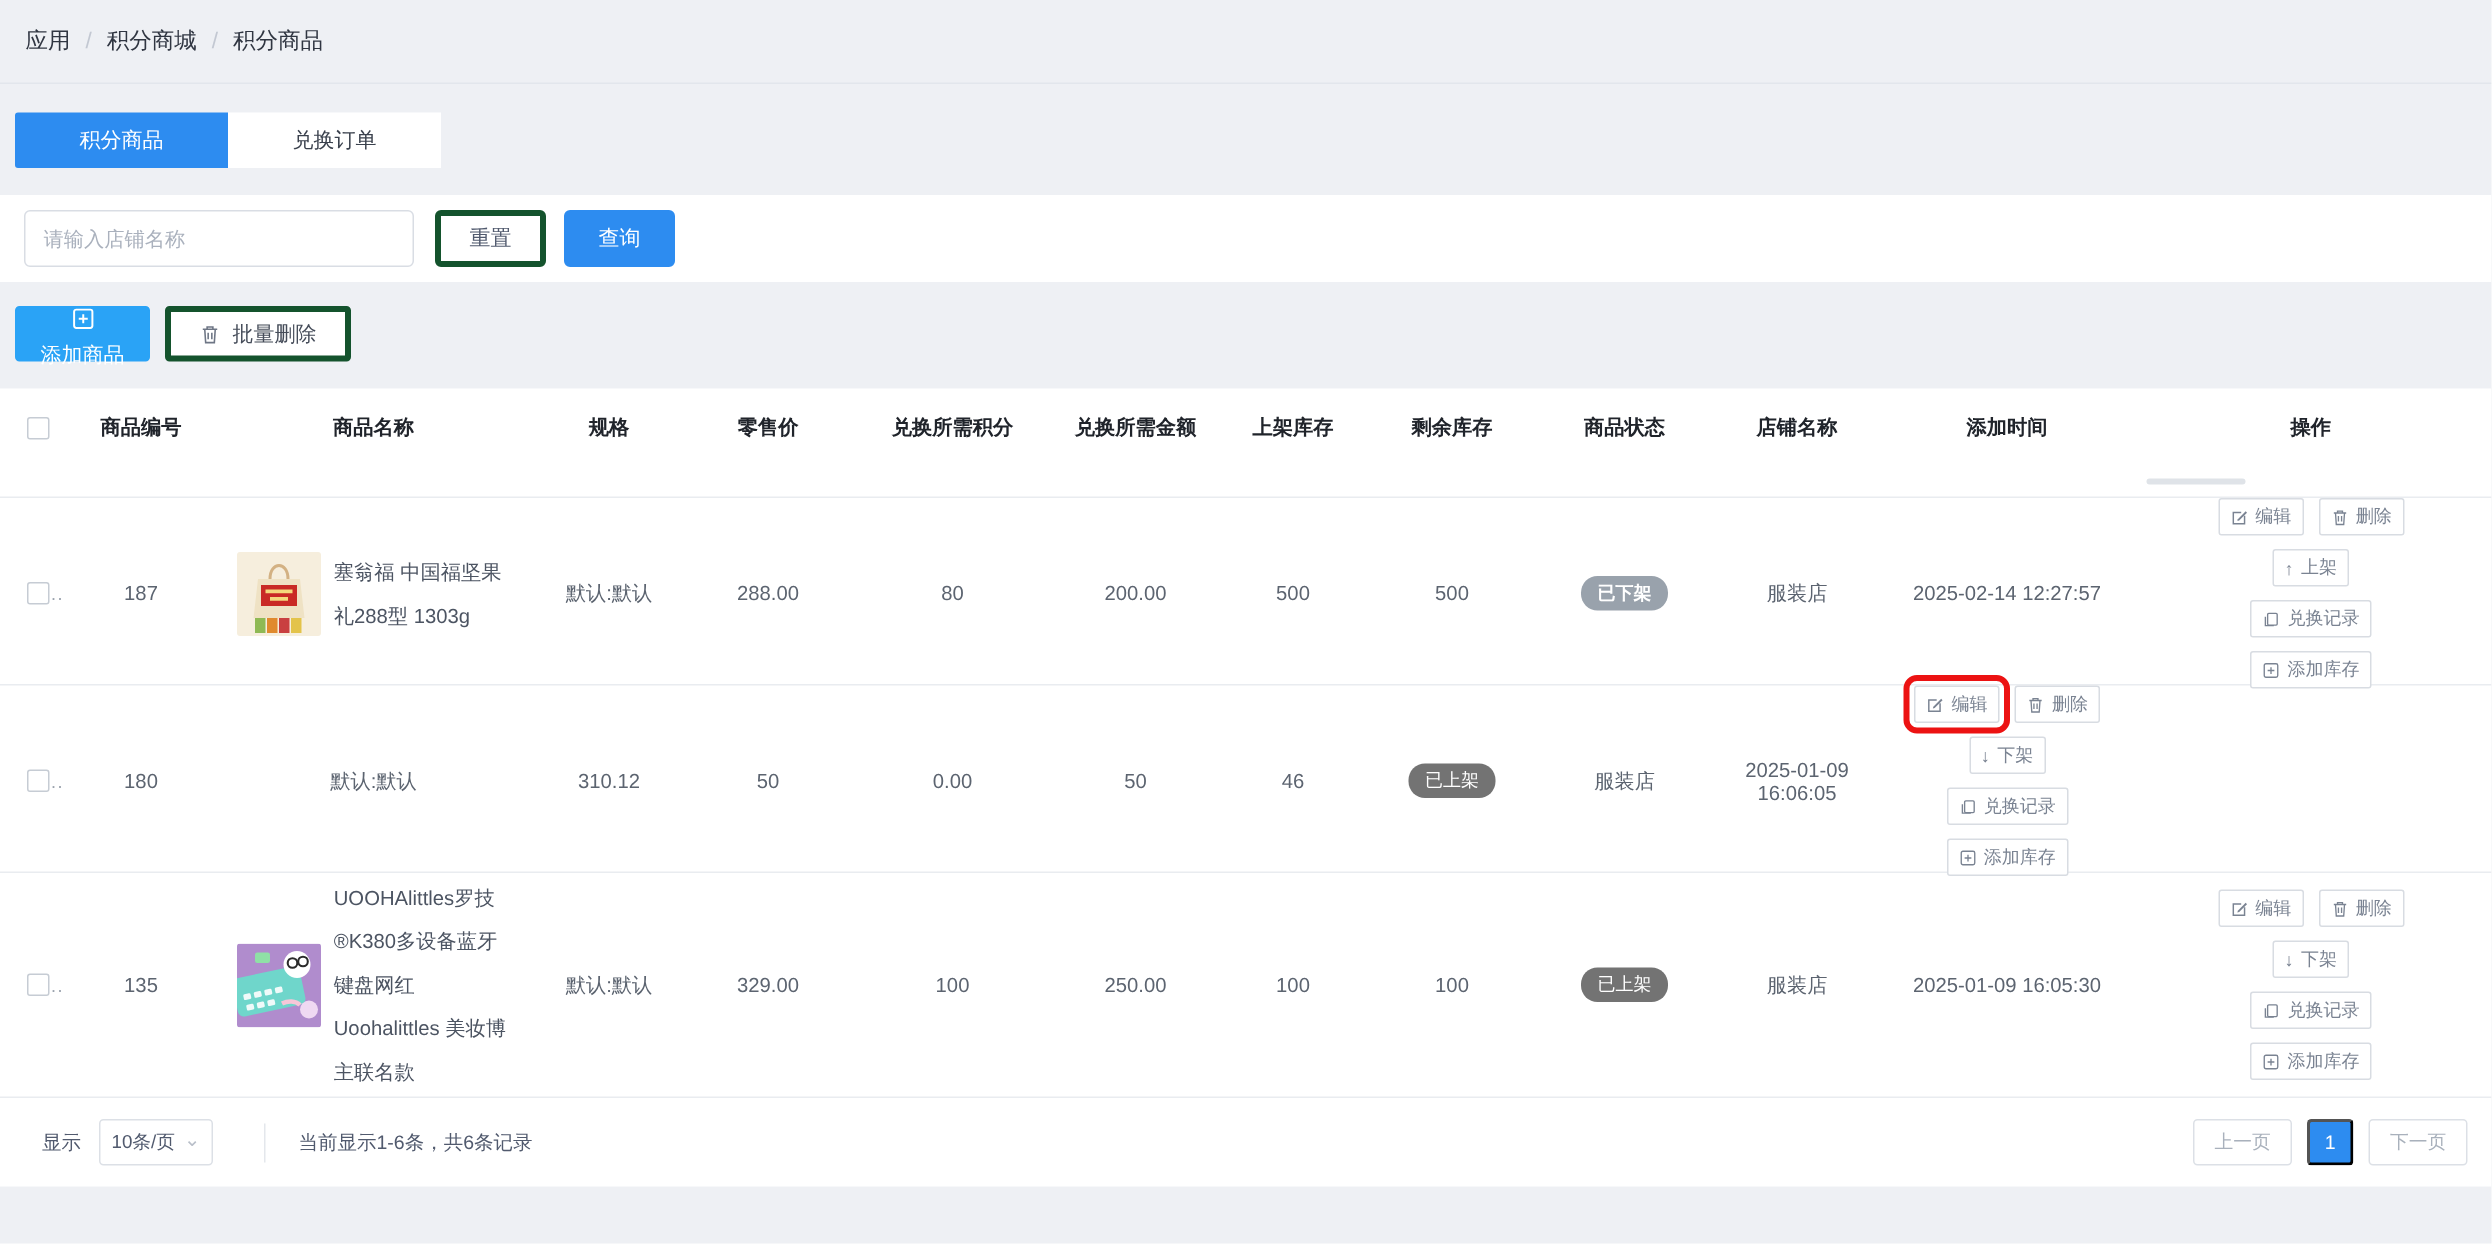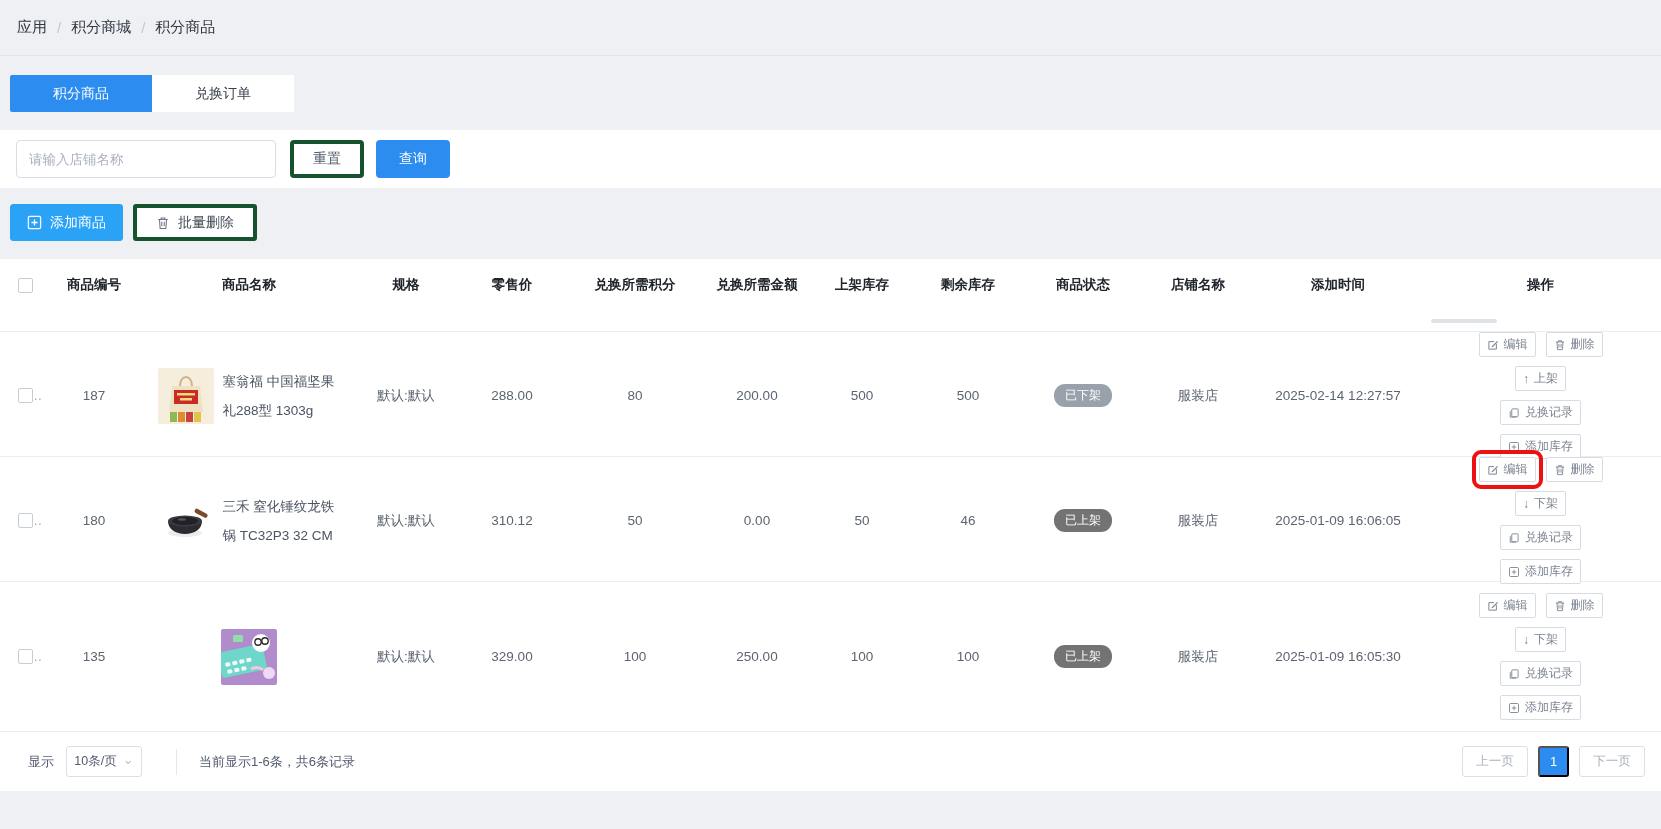--- a/index.html
+++ b/index.html
@@ -29,21 +29,21 @@
     color:#515a6e; font-size:14px; padding:0 19px; cursor:pointer;
     display:inline-flex; align-items:center; justify-content:center; gap:6px;
     font-family:"Liberation Sans","DejaVu Sans",sans-serif; }
   .btn-reset { margin-left:2px; }
   .btn-primary { background:#2d8cf0; border-color:#2d8cf0; color:#fff; }
   
   .toolbar { display:flex; gap:10px; margin:16px 0 18px 10px; }
   .btn-add { height:37px; background:#2aa3f6; border:1px solid #2aa3f6; color:#fff;
     border-radius:3px; padding:0 16px; font-size:14px; cursor:pointer;
     display:inline-flex; align-items:center; gap:8px;
-    font-family:"Liberation Sans","DejaVu Sans",sans-serif; }
+    font-family:"Liberation Sans","DejaVu Sans",sans-serif;flex-direction:column; }
   .btn-batch { height:37px; border-radius:3px; font-size:14px; color:#454c59; gap:8px; }
   .ic { display:inline-flex; align-items:center; justify-content:center; }
   
   .table-panel { background:#fff; }
   .grid { display:grid;
     grid-template-columns:48px 92px 218px 96px 116px 130px 114px 96px 116px 114px 116px 164px 1fr;
     align-items:center; }
   .thead { height:52px; font-weight:bold; color:#20242b; font-size:13.5px; }
   .thead .cell { text-align:center; }
   .scroll-track { height:20px; position:relative; }
@@ -53,21 +53,21 @@
   .trow .cell { text-align:center; }
   .row-1 { height:125px; } .row-2 { height:125px; } .row-3 { height:150px; }
   .cb-cell { display:flex; align-items:center; padding-left:18px; text-align:left; }
   .checkbox { width:15px; height:15px; border:1px solid #c6ccd4; border-radius:2px;
     background:#fff; cursor:pointer; flex:none; }
   .cb-dots { color:#9aa2ad; font-size:12px; margin-left:1px; letter-spacing:1px; }
   .name-cell { display:flex; align-items:center; gap:9px; justify-content:center; text-align:left; }
   .prod-img { width:56px; height:56px; border-radius:2px; overflow:hidden; flex:none; }
   .prod-name { width:118px; line-height:29px; color:#4c5462; }
   .badge { display:inline-block; padding:3px 11px; border-radius:11px; color:#fff; font-size:12px; }
-  .badge-off { background:#99a2ac; }
+  .badge-off { background:#99a2ac;font-weight:bold; }
   .badge-on { background:#737373; }
   
   .actions { display:flex; flex-direction:column; gap:9px; align-items:center;
     width:108px; margin:0 auto; }
   .act-line { display:flex; gap:10px; }
   .abtn { display:inline-flex; align-items:center; gap:5px; background:#fff;
     border:1px solid #d8dce2; border-radius:2px; color:#7a8392; font-size:12px;
     padding:3px 7px; cursor:pointer; white-space:nowrap;
     font-family:"Liberation Sans","DejaVu Sans",sans-serif; }
   .abtn svg { display:block; }
@@ -235,34 +235,20 @@
       </button>
     </div>
   </div>
 
   <div class="grid trow row-2">
     <div class="cb-cell">
       <span class="checkbox"></span>
       <span class="cb-dots">..</span>
     </div>
     <div class="cell">180</div>
-    <div class="name-cell">
-      <span class="prod-img">
-        <svg width="56" height="56" viewBox="0 0 56 56">
-            <rect width="56" height="56" fill="#ffffff"></rect>
-            <ellipse cx="27" cy="40" rx="17" ry="4" fill="#ececec"></ellipse>
-            <path d="M10 28c0 8 7.5 13 17 13s17-5 17-13z" fill="#2c2c30"></path>
-            <ellipse cx="27" cy="28" rx="17" ry="5.5" fill="#3a3a40"></ellipse>
-            <ellipse cx="27" cy="28" rx="13" ry="4" fill="#222226"></ellipse>
-            <rect x="38" y="15" width="14" height="4.5" rx="2" transform="rotate(28 38 15)" fill="#7a4a2b"></rect>
-            <ellipse cx="24" cy="26.5" rx="4" ry="1.2" fill="#55555e"></ellipse>
-          </svg>
-      </span>
-      <span class="prod-name">三禾 窒化锤纹龙铁锅 TC32P3 32 CM</span>
-    </div>
     <div class="cell">默认:默认</div>
     <div class="cell">310.12</div>
     <div class="cell">50</div>
     <div class="cell">0.00</div>
     <div class="cell">50</div>
     <div class="cell">46</div>
     <div class="cell"><span class="badge badge-on">已上架</span></div>
     <div class="cell">服装店</div>
     <div class="cell">2025-01-09 16:06:05</div>
     <div class="actions">
@@ -332,20 +318,21 @@
               <rect x="20" y="38" width="5" height="4" rx="1" transform="rotate(-12 20 38)"></rect>
             </g>
             <circle cx="40" cy="14" r="9" fill="#fff"></circle>
             <circle cx="37" cy="13" r="3.2" fill="none" stroke="#2b2b2b" stroke-width="1.4"></circle>
             <circle cx="44" cy="12" r="3.2" fill="none" stroke="#2b2b2b" stroke-width="1.4"></circle>
             <rect x="12" y="6" width="10" height="7" rx="1.5" fill="#8fe0a6"></rect>
             <circle cx="48" cy="44" r="6" fill="#efd9f2"></circle>
             <path d="M30 40c4-2 9-2 12 1" stroke="#f7c7d8" stroke-width="3" fill="none"></path>
           </svg>
       </span>
+      <span class="prod-name">UOOHAlittles罗技®K380多设备蓝牙键盘网红 Uoohalittles 美妆博主联名款</span>
     </div>
     <div class="cell">默认:默认</div>
     <div class="cell">329.00</div>
     <div class="cell">100</div>
     <div class="cell">250.00</div>
     <div class="cell">100</div>
     <div class="cell">100</div>
     <div class="cell"><span class="badge badge-on">已上架</span></div>
     <div class="cell">服装店</div>
     <div class="cell">2025-01-09 16:05:30</div>

